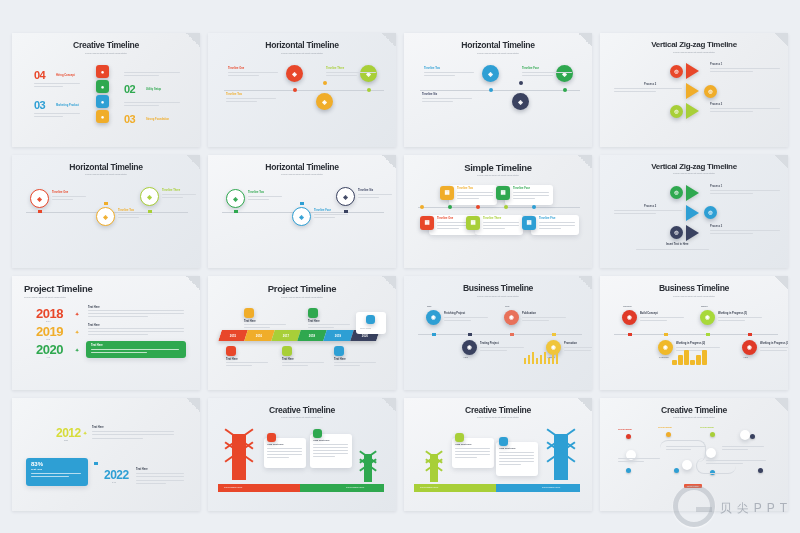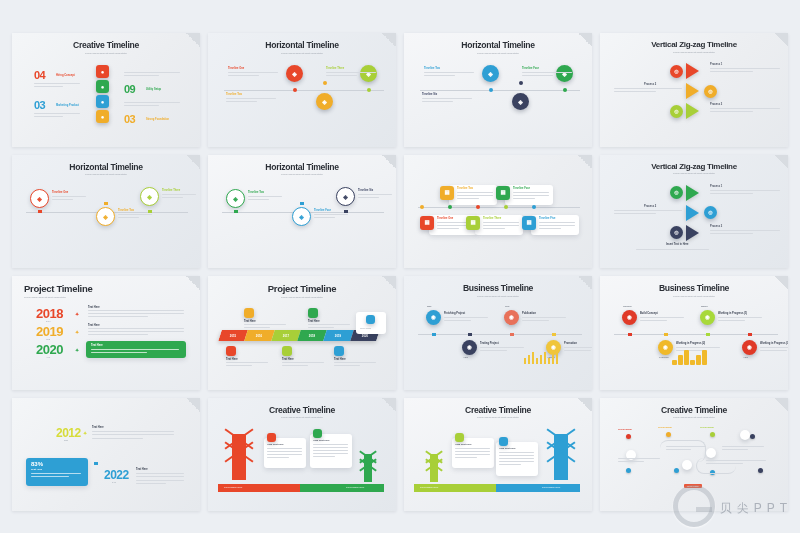--- a/index.html
+++ b/index.html
@@ -99,21 +99,21 @@
         <div class="sq" style="left:84px;top:51px;width:13px;height:13px;background:#f0ad2a;"></div>
         <div class="glyph" style="left:84px;top:54.5px;width:13px;font-size:6px;">●</div>
         <div class="bigno" style="left:22px;top:10px;font-size:11px;color:#e8472a;">04</div>
         <div class="lbl" style="left:44px;top:15px;color:#e8472a;">Hiring Concept</div>
         <div class="txtline" style="left:22px;top:24px;width:46px;"></div>
         <div class="txtline" style="left:22px;top:27px;width:28.52px;"></div>
         <div class="bigno" style="left:22px;top:40px;font-size:11px;color:#2e9fd4;">03</div>
         <div class="lbl" style="left:44px;top:45px;color:#2e9fd4;">Marketing Product</div>
         <div class="txtline" style="left:22px;top:54px;width:46px;"></div>
         <div class="txtline" style="left:22px;top:57px;width:28.52px;"></div>
-        <div class="bigno" style="left:112px;top:24px;font-size:11px;color:#2fa84f;">09</div>
+        <div class="bigno" style="left:112px;top:24px;font-size:11px;color:#2fa84f;">02</div>
         <div class="lbl" style="left:134px;top:29px;color:#2fa84f;">Utility Setup</div>
         <div class="txtline" style="left:112px;top:13px;width:56px;"></div>
         <div class="txtline" style="left:112px;top:16px;width:34.72px;"></div>
         <div class="bigno" style="left:112px;top:54px;font-size:11px;color:#f0ad2a;">03</div>
         <div class="lbl" style="left:134px;top:59px;color:#f0ad2a;">Strong Foundation</div>
         <div class="txtline" style="left:112px;top:43px;width:56px;"></div>
         <div class="txtline" style="left:112px;top:46px;width:34.72px;"></div>
       </div>
     </div>
     <div class="slide tint-b">
@@ -250,20 +250,24 @@
         <div class="lbl" style="left:106px;top:28px;color:#2e9fd4;">Timeline Four</div>
         <div class="txtline" style="left:106px;top:33px;width:34px;"></div>
         <div class="txtline" style="left:106px;top:36px;width:21.08px;"></div>
         <div class="lbl" style="left:150px;top:8px;color:#3a4260;">Timeline Six</div>
         <div class="txtline" style="left:150px;top:13px;width:34px;"></div>
         <div class="txtline" style="left:150px;top:16px;width:21.08px;"></div>
       </div>
     </div>
     <div class="slide">
       <div class="corner"></div>
+      <div class="hd t10">
+        <div class="ttl">Simple Timeline</div>
+        <div class="sub">Lorem ipsum dolor sit amet consectetur</div>
+      </div>
       <div class="body">
         <div class="ln" style="left:14px;top:26px;width:162px;"></div>
         <div class="card" style="left:45px;top:4px;width:48px;height:20px;"></div>
         <div class="sq" style="left:36px;top:5px;width:14px;height:14px;background:#f0ad2a;"></div>
         <div class="glyph" style="left:36px;top:8.5px;width:14px;font-size:5.5px;">▦</div>
         <div class="lbl" style="left:53px;top:6px;color:#f0ad2a;">Timeline Two</div>
         <div class="txtline" style="left:53px;top:11px;width:36px;"></div>
         <div class="txtline" style="left:53px;top:14px;width:36px;"></div>
         <div class="txtline" style="left:53px;top:17px;width:22.32px;"></div>
         <div class="card" style="left:101px;top:4px;width:48px;height:20px;"></div>

